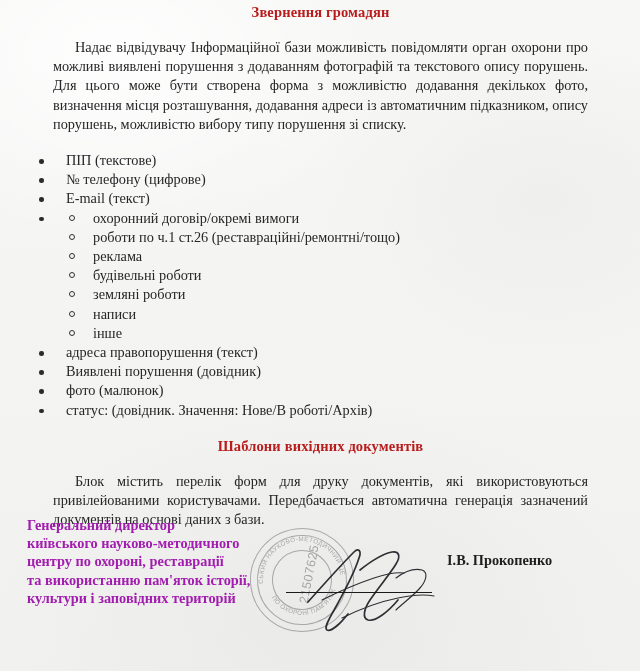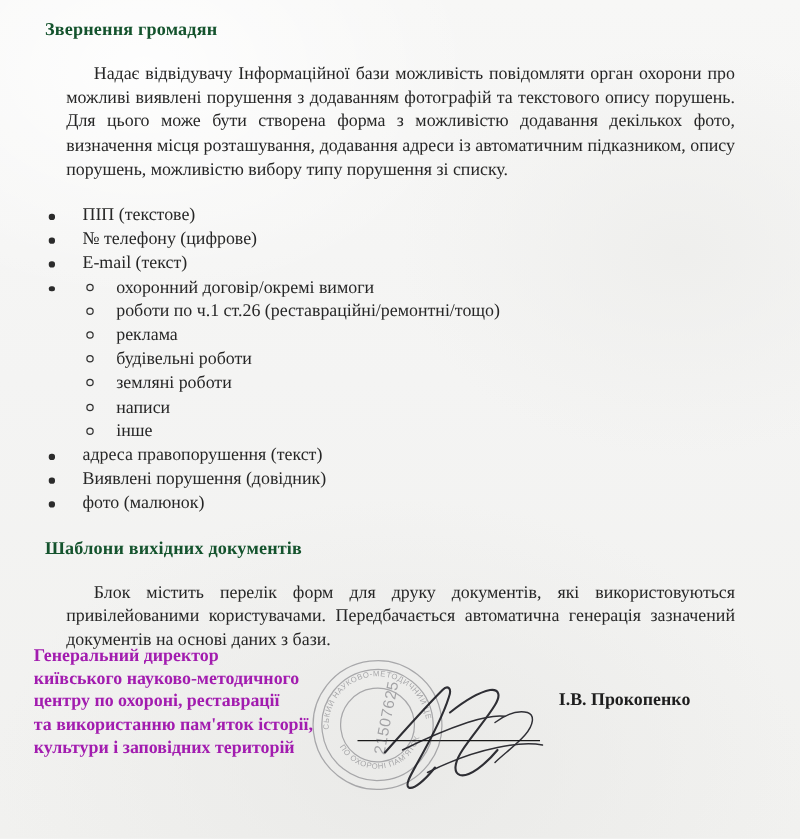--- a/index.html
+++ b/index.html
@@ -34,24 +34,24 @@
   .content {
     position: absolute;
     left: 36px;
     right: 35px;
     top: 4px;
   }
 
   h1.section-title {
     font-size: 14.5px;
     font-weight: bold;
-    text-align: left;
-    margin: 12px 0 2px 0;
+    text-align: center;
+    margin: 0 0 2px 0;
     letter-spacing: 0.15px;
-    color: #14532d;
+    color: #b91c1c;
   }
   h1.section-title.second {
     margin-top: 18px;
   }
 
   p.body-text {
     font-size: 14.3px;
     line-height: 19.2px;
     text-align: justify;
     text-justify: inter-word;
@@ -261,20 +261,24 @@
         <span class="dot"></span>
         <span>адреса правопорушення (текст)</span>
       </li>
       <li>
         <span class="dot"></span>
         <span>Виявлені порушення (довідник)</span>
       </li>
       <li>
         <span class="dot"></span>
         <span>фото (малюнок)</span>
+      </li>
+      <li>
+        <span class="dot"></span>
+        <span>статус: (довідник. Значення: Нове/В роботі/Архів)</span>
       </li>
     </ul>
 
     <h1 class="section-title second">Шаблони вихідних документів</h1>
 
     <p class="body-text">Блок містить перелік форм для друку документів, які використовуються привілейованими користувачами. Передбачається автоматична генерація зазначений документів на основі даних з бази.</p>
 
   </div>
 
   <div class="signblock">

